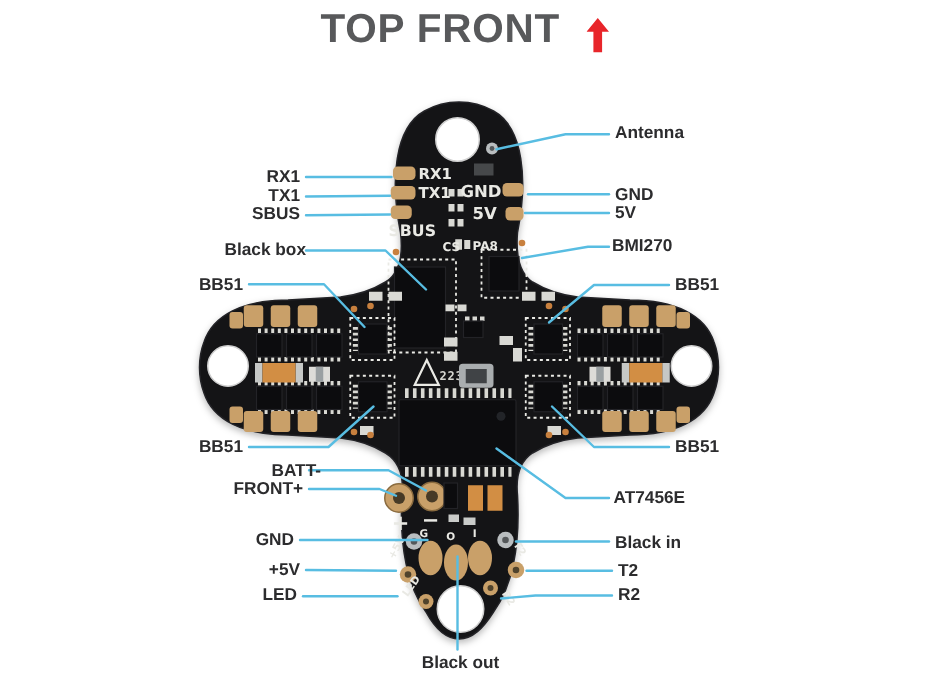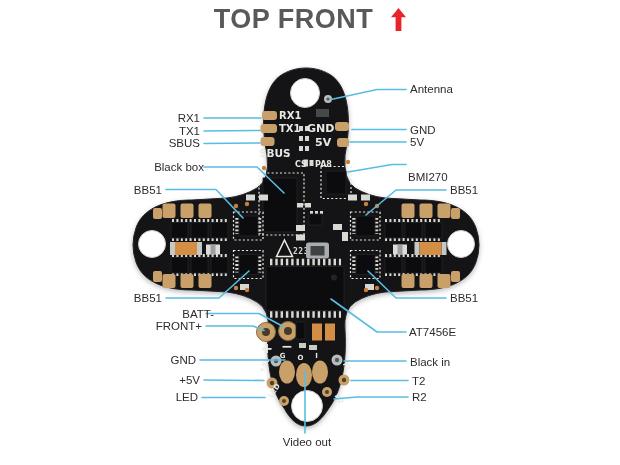--- a/index.html
+++ b/index.html
@@ -1,23 +1,23 @@
 <!DOCTYPE html>
 <html><head>
 <meta charset="utf-8">
 <style>
   html,body{margin:0;padding:0;background:#ffffff;}
   .stage{position:relative;width:620px;height:465px;background:#fff;overflow:hidden;
          font-family:"Liberation Sans",sans-serif;}
   .title-row{position:absolute;top:4px;left:0;width:100%;display:flex;
-             justify-content:center;align-items:center;gap:18px;}
+             justify-content:center;align-items:flex-end;gap:18px;}
   .title-text{font-size:27px;font-weight:700;letter-spacing:.5px;color:#58595b;}
   .title-arrow{display:flex;align-items:center;}
   .board-svg{position:absolute;left:0;top:0;}
-  .callout{position:absolute;font-size:11.5px;line-height:14px;font-weight:400;
+  .callout{position:absolute;font-size:11.5px;line-height:14px;font-weight:700;
            color:#2c2c2e;white-space:nowrap;}
   .callout.ctr{transform:translateX(-50%);}
   
   .board{fill:#141416;stroke:#232327;stroke-width:1;}
   .hole{fill:#ffffff;stroke:#cfcfcf;stroke-width:1;}
   .gold{fill:#c9a069;}
   .chip{fill:#0c0c0e;stroke:#232327;stroke-width:.8;}
   .dash{fill:none;stroke:#eaeae5;stroke-width:1.2;stroke-dasharray:2 2.2;}
   .pins{stroke:#d9d9d3;fill:none;}
   .pass{fill:#d9d9d4;}
@@ -296,23 +296,23 @@
   <div class="callout" style="right:458px;top:291px">BB51</div>
   <div class="callout" style="right:406px;top:307px">BATT-</div>
   <div class="callout" style="right:418px;top:319px">FRONT+</div>
   <div class="callout" style="right:424px;top:353px">GND</div>
   <div class="callout" style="right:420px;top:373px">+5V</div>
   <div class="callout" style="right:422px;top:390px">LED</div>
 
   <div class="callout" style="left:410px;top:82px">Antenna</div>
   <div class="callout" style="left:410px;top:123px">GND</div>
   <div class="callout" style="left:410px;top:135px">5V</div>
-  <div class="callout" style="left:408px;top:170px">BMI270</div>
+  <div class="callout" style="left:408px;top:157px">BMI270</div>
   <div class="callout" style="left:450px;top:183px">BB51</div>
   <div class="callout" style="left:450px;top:291px">BB51</div>
   <div class="callout" style="left:409px;top:325px">AT7456E</div>
   <div class="callout" style="left:410px;top:355px">Black in</div>
   <div class="callout" style="left:412px;top:374px">T2</div>
   <div class="callout" style="left:412px;top:390px">R2</div>
 
-  <div class="callout ctr" style="left:307px;top:435px">Video out</div>
+  <div class="callout ctr" style="left:307px;top:435px">Black out</div>
 
 </div>
 
 </body></html>

